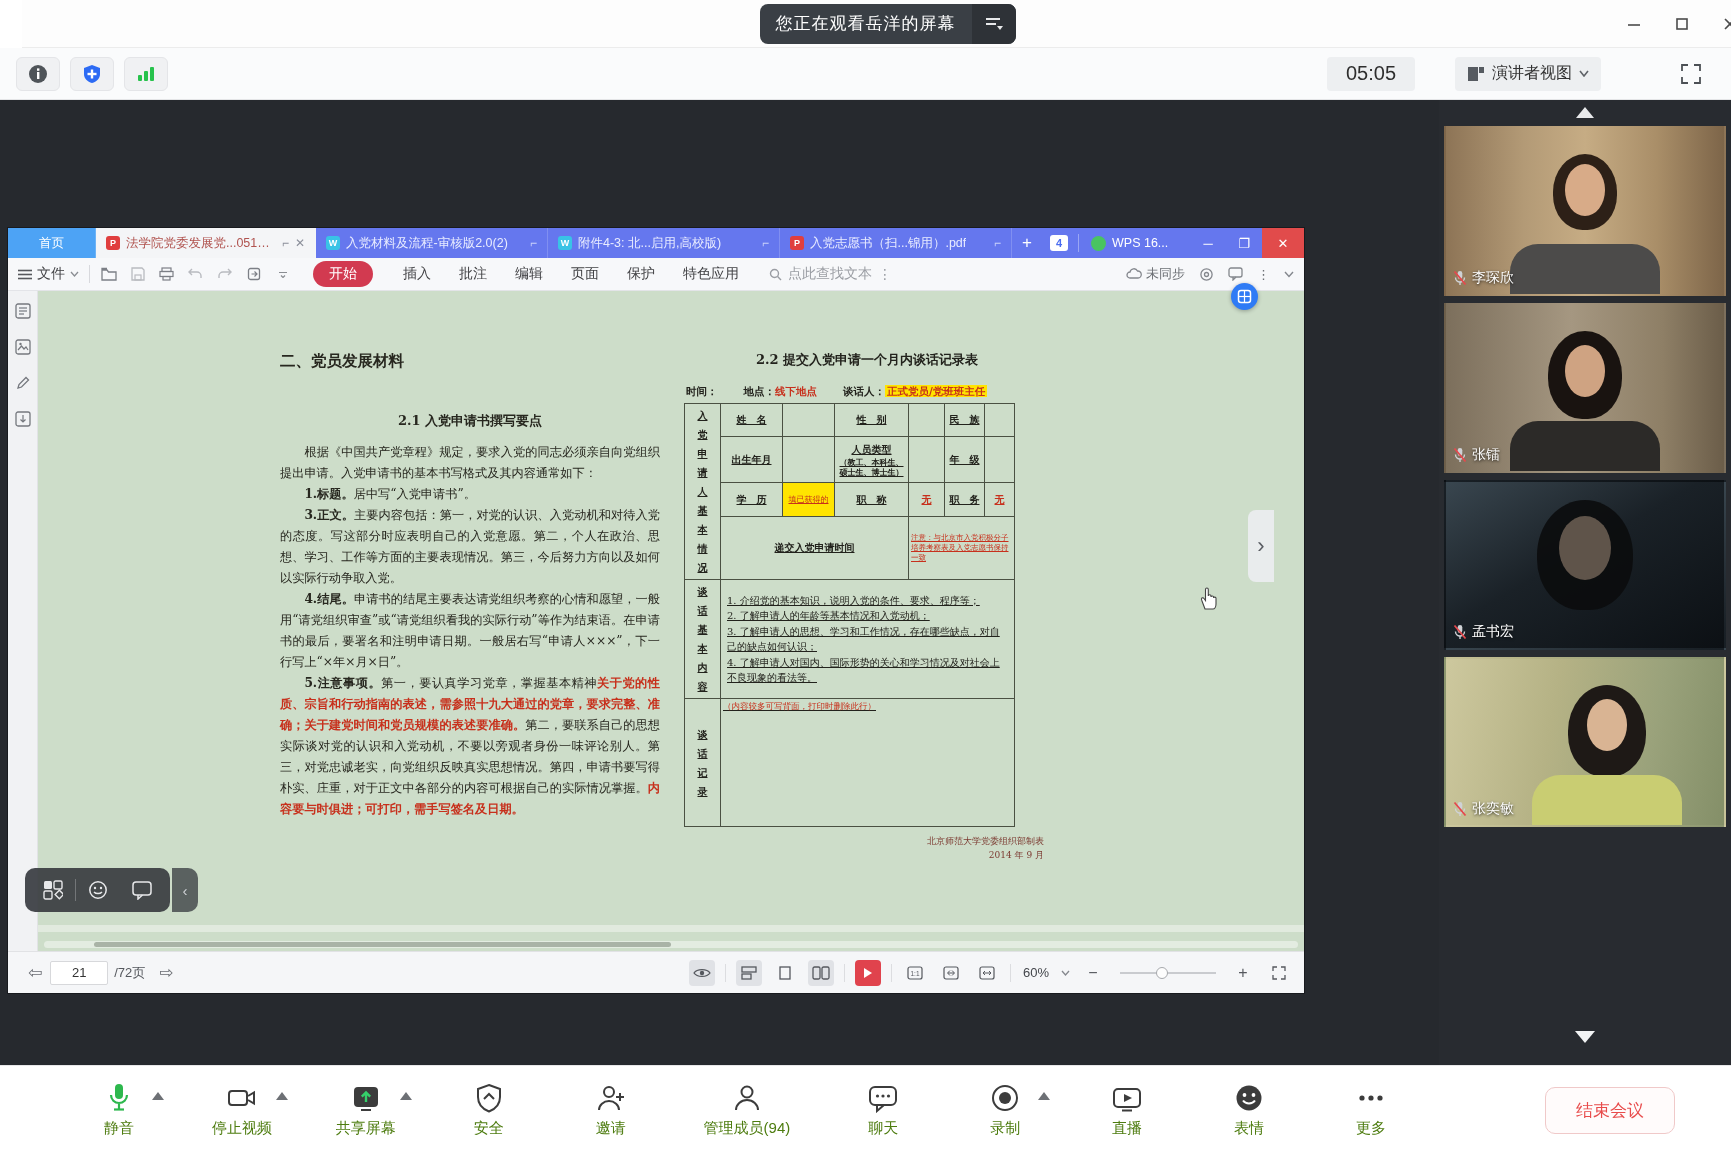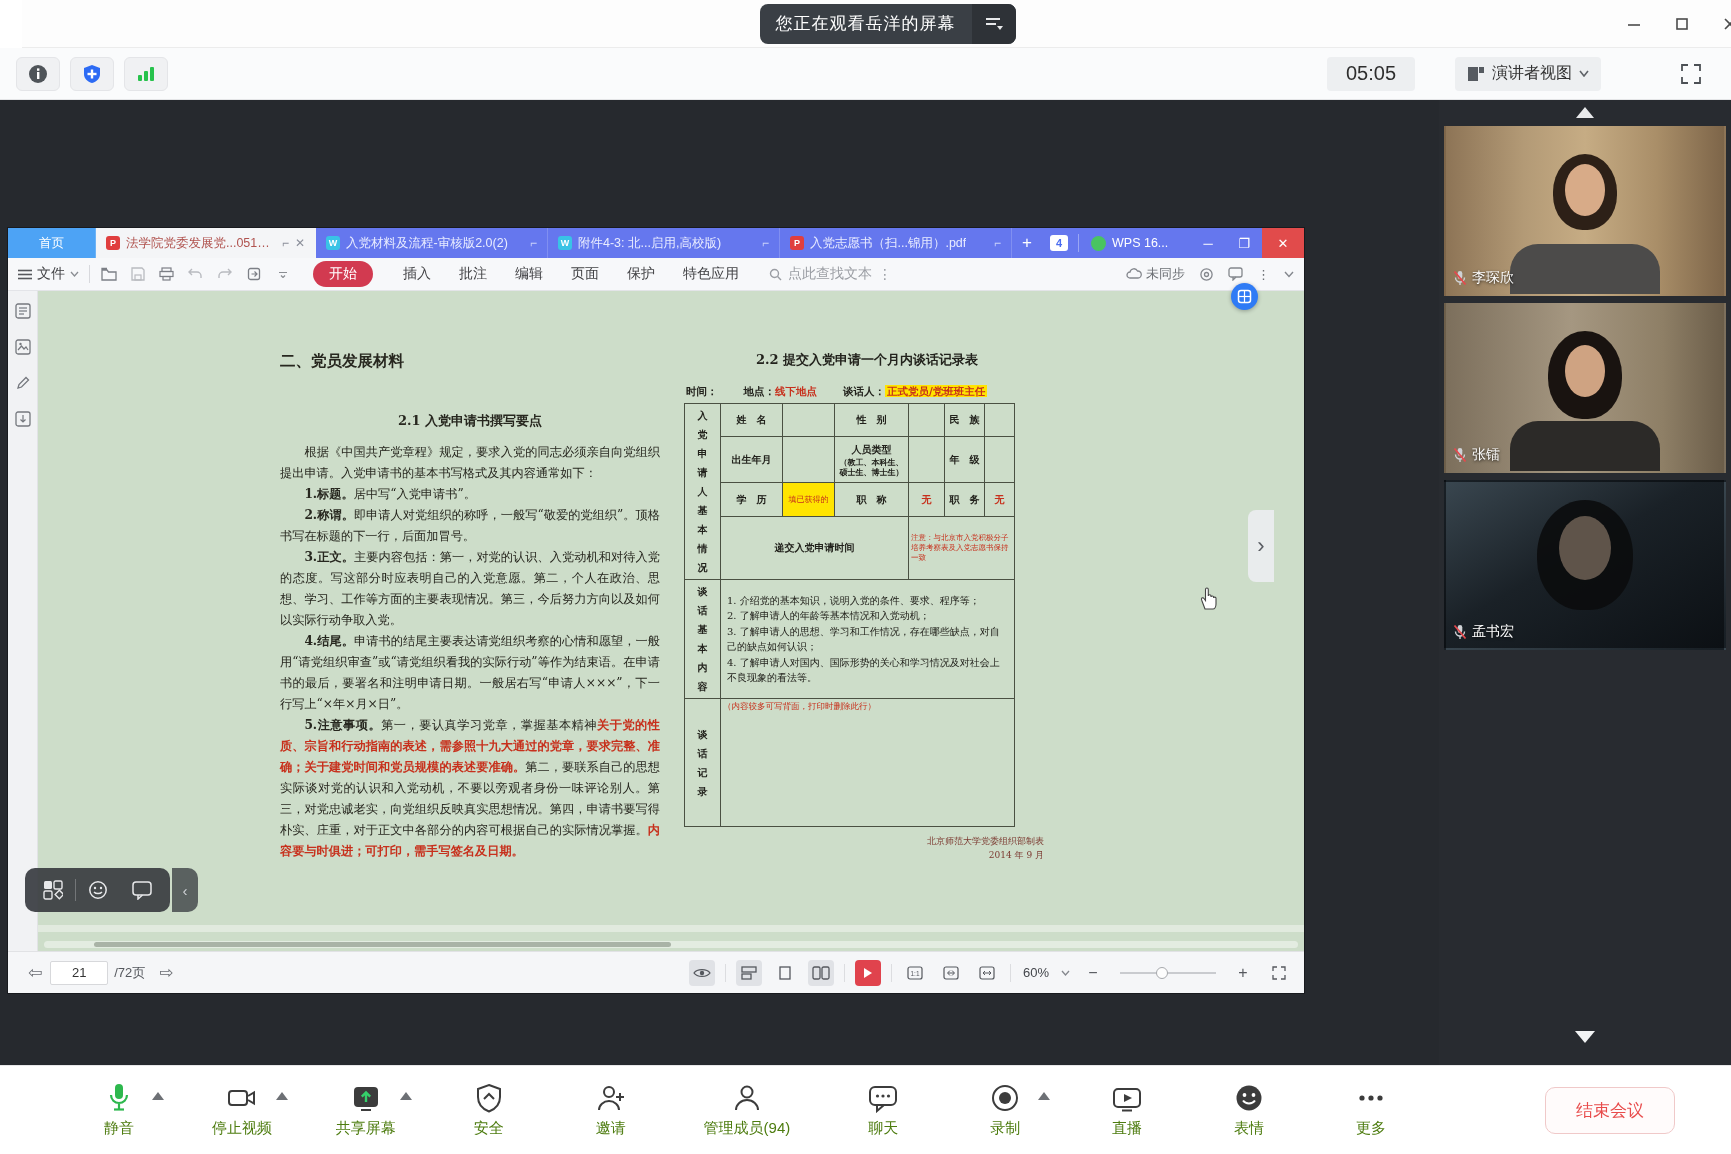--- a/index.html
+++ b/index.html
@@ -76,21 +76,21 @@
 
   
   .pgR { width:390px; margin-left:12px; font-family:"DejaVu Serif","Liberation Serif",serif; color:#22221c; }
   .pgR h2 { font-size:13px; font-weight:bold; text-align:center; margin-bottom:16px; }
   .meta-row { display:flex; font-size:10.5px; font-weight:bold; padding:0 10px 4px 14px; }
   .meta-row .seg { white-space:nowrap; }
   .meta-row .seg+.seg { margin-left:26px; }
   .redv { color:#c7301c; }
   .hlv { background:#ffe400; color:#c7301c; padding:0 2px; }
   table.rt { border-collapse:collapse; width:330px; margin-left:12px; table-layout:fixed; }
-  table.rt td { border:1px solid #4a5042; font-size:10px; padding:1px 2px; text-align:center; vertical-align:middle; }
+  table.rt td { border:1px solid #4a5042; font-size:10px; padding:1px 2px; text-align:center; vertical-align:middle;text-decoration:underline; }
   .vlab { width:36px; font-weight:bold; word-break:break-all; line-height:1.9; padding:2px 9px !important; }
   td.lab { font-weight:bold; }
   .tsub { display:block; font-size:8px; line-height:1.25; font-weight:bold; }
   .ylw { background:#ffe400; color:#c7301c; font-size:8px !important; }
   .rno { color:#c7301c; font-weight:bold; }
   .rnote { color:#c7301c; font-size:7.5px !important; line-height:1.3; text-align:left !important; }
   td.talkc { text-align:left !important; font-size:9.5px; line-height:1.55; padding:4px 6px !important; }
   td.recc { height:128px; vertical-align:top !important; text-align:left !important; }
   .recnote { color:#c7301c; font-size:8.5px; }
   .tfoot { text-align:right; font-size:9px; color:#7c3a31; margin:8px 18px 0 0; line-height:1.5; }
@@ -421,21 +421,20 @@
           </div>
 
           <div class="wps-doc">
             <div class="pages">
 
               <div class="pgL">
                 <h1>二、党员发展材料</h1>
                 <h2>2.1 入党申请书撰写要点</h2>
                 <p>根据《中国共产党章程》规定，要求入党的同志必须亲自向党组织提出申请。入党申请书的基本书写格式及其内容通常如下：</p>
                 <p><b>1.标题。</b><span>居中写“入党申请书”。</span></p>
-                <p><b>2.称谓。</b><span>即申请人对党组织的称呼，一般写“敬爱的党组织”。顶格书写在标题的下一行，后面加冒号。</span></p>
                 <p><b>3.正文。</b><span>主要内容包括：第一，对党的认识、入党动机和对待入党的态度。写这部分时应表明自己的入党意愿。第二，个人在政治、思想、学习、工作等方面的主要表现情况。第三，今后努力方向以及如何以实际行动争取入党。</span></p>
                 <p><b>4.结尾。</b><span>申请书的结尾主要表达请党组织考察的心情和愿望，一般用“请党组织审查”或“请党组织看我的实际行动”等作为结束语。在申请书的最后，要署名和注明申请日期。一般居右写“申请人×××”，下一行写上“×年×月×日”。</span></p>
                 <p>
                   <b>5.注意事项。</b><span>第一，要认真学习党章，掌握基本精神</span><span class="redtx">关于党的性质、宗旨和行动指南的表述，需参照十九大通过的党章，要求完整、准确；关于建党时间和党员规模的表述要准确。</span><span>第二，要联系自己的思想实际谈对党的认识和入党动机，不要以旁观者身份一味评论别人。第三，对党忠诚老实，向党组织反映真实思想情况。第四，申请书要写得朴实、庄重，对于正文中各部分的内容可根据自己的实际情况掌握。</span><span class="redtx">内容要与时俱进；可打印，需手写签名及日期。</span>
                 </p>
               </div>
 
               <div class="pgR">
                 <h2>2.2 提交入党申请一个月内谈话记录表</h2>
                 <div class="meta-row">
@@ -672,20 +671,36 @@
                 <rect x="4.7" y="1" width="4.6" height="8" rx="2.3" fill="#cfd2d6"></rect>
                 <path d="M2.5 7.5 a4.5 4.5 0 0 0 9 0" fill="none" stroke="#cfd2d6" stroke-width="1.4"></path>
                 <line x1="7" y1="12" x2="7" y2="15" stroke="#cfd2d6" stroke-width="1.4"></line>
                 <line x1="1.5" y1="1.5" x2="12.5" y2="14.5" stroke="#e5484d" stroke-width="1.8"></line>
               </svg>
             </span>
           <span>孟书宏</span>
         </div>
       </div>
 
+      <div class="tile t5">
+        <div class="sil sil-hair" style="background:#1e1916; width:78px; height:92px; left:58%;"></div>
+        <div class="sil sil-face" style="background:#d9b493; left:58%; top:40px;"></div>
+        <div class="sil sil-body" style="background:#c9cd72; left:58%;"></div>
+        <div class="nm">
+          <span>
+              <svg width="14" height="16" viewBox="0 0 14 16">
+                <rect x="4.7" y="1" width="4.6" height="8" rx="2.3" fill="#cfd2d6"></rect>
+                <path d="M2.5 7.5 a4.5 4.5 0 0 0 9 0" fill="none" stroke="#cfd2d6" stroke-width="1.4"></path>
+                <line x1="7" y1="12" x2="7" y2="15" stroke="#cfd2d6" stroke-width="1.4"></line>
+                <line x1="1.5" y1="1.5" x2="12.5" y2="14.5" stroke="#e5484d" stroke-width="1.8"></line>
+              </svg>
+            </span>
+          <span>张奕敏</span>
+        </div>
+      </div>
 
       <div class="scroll-down"></div>
     </div>
   </div>
 
   <div class="bottombar">
     <div class="bitems">
       <div class="bitem">
         <span>
             <svg width="24" height="30" viewBox="0 0 24 30">

